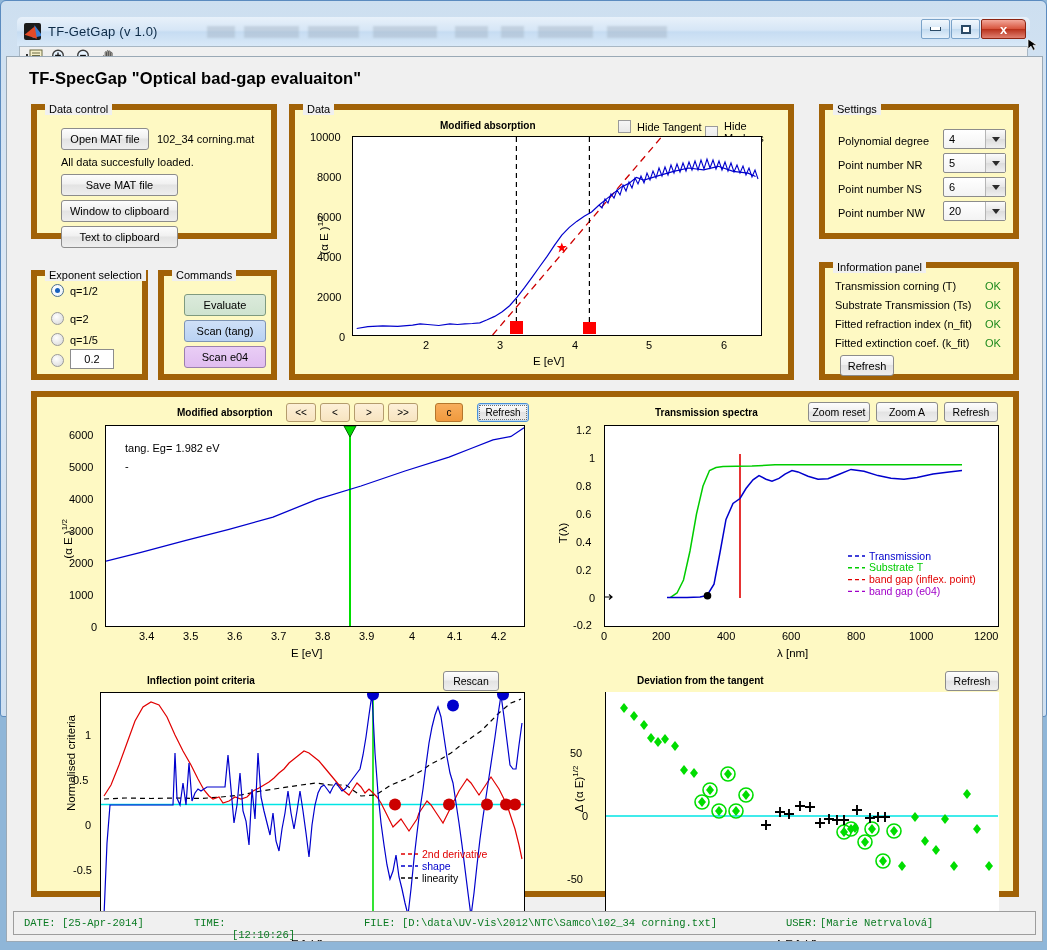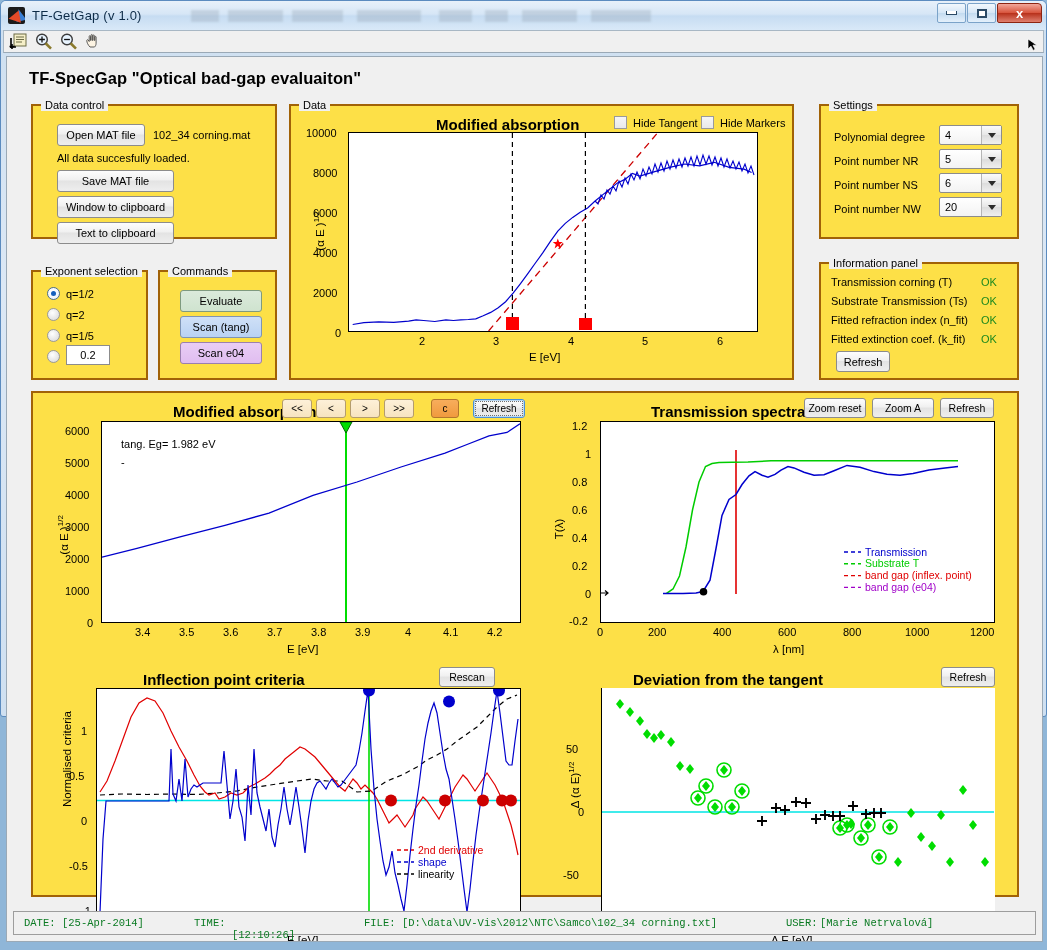--- a/index.html
+++ b/index.html
@@ -11,21 +11,21 @@
     background:#8fb6d8;
     overflow:hidden;
   }
 
   
   #window {
     position:absolute; left:0; top:0; width:1047px; height:717px;
     background:linear-gradient(to bottom,#cddff0 0%,#dce8f5 40%,#cfe0f1 100%);
     border:1px solid #5b8bbf;
     border-radius:6px 6px 3px 3px;
-    padding:0;
+    padding:16px;
   }
   #titlebar {
     height:29px; position:relative;
     display:flex; align-items:center;
     padding-left:7px;
     background:linear-gradient(to bottom,#e8f1fa 0%,#d6e6f6 45%,#c6dcf2 52%,#d9e9f8 100%);
     border-radius:5px 5px 0 0;
   }
   #applogo {
     width:17px;height:17px;margin-right:7px;
@@ -92,21 +92,21 @@
     background:#f0f0f0; border:1px solid #9aa9b6;
     overflow:hidden;
   }
   #heading {
     position:absolute; left:22px; top:12px;
     font-size:16.5px; font-weight:bold; color:#000;
     letter-spacing:.1px;
   }
 
   
-  .grp { position:absolute; border:2px solid #a16207; background:#fde047; }
+  .grp { position:absolute; border:6px solid #a16207; background:#fef9c3; }
   .grp > .lgd {
     position:absolute; top:-7px; left:8px; background:#f0f0f0;
     padding:0 4px; font-size:11px; color:#000; white-space:nowrap;
   }
 
   
   .btn {
     background:linear-gradient(to bottom,#fdfdfd,#f0f0f0 45%,#e3e3e3 50%,#eeeeee);
     border:1px solid #8c8c8c; border-radius:3px;
     font-size:11px; color:#000; text-align:center;
@@ -163,21 +163,21 @@
     width:13px;height:13px;border:1px solid #9a9a9a;
     background:linear-gradient(to bottom,#f6f6f6,#e9e9e9); flex:none;
   }
   .txtbox{
     position:absolute; background:#fff; border:1px solid #8c8c8c;
     display:flex;align-items:center;justify-content:center; font-size:11px;
   }
 
   
   .axes{ position:absolute; background:#fff; border:1px solid #000; }
-  .plotttl{ position:absolute; font-weight:bold; font-size:15px; color:#000;}
+  .plotttl{ position:absolute; font-weight:bold; font-size:10px; color:#000;}
   .tick{ position:absolute; font-size:11px; color:#000; white-space:nowrap;}
   .axname{ position:absolute; font-size:11.5px; color:#000; white-space:nowrap;}
   .vrot{ transform:rotate(-90deg); transform-origin:center center; }
 
   
   #status{
     position:absolute; left:6px; bottom:6px; width:1023px; height:24px;
     background:#f0f0f0; border:1px solid #9d9d9d;
     font-family:"Liberation Mono", monospace; font-size:10.5px;
     color:#0a7a22; display:flex; align-items:center;
@@ -247,21 +247,21 @@
       <div class="btn" style="position:absolute;left:24px;top:18px;width:88px;height:22px;">Open MAT file</div>
       <div class="lbl" style="left:120px; top:23px;">102_34 corning.mat</div>
       <div class="lbl" style="left:24px; top:46px;">All data succesfully loaded.</div>
       <div class="btn" style="position:absolute;left:24px;top:64px;width:117px;height:22px;">Save MAT file</div>
       <div class="btn" style="position:absolute;left:24px;top:90px;width:117px;height:22px;">Window to clipboard</div>
       <div class="btn" style="position:absolute;left:24px;top:116px;width:117px;height:22px;">Text to clipboard</div>
     </div>
 
     <div class="grp" style="left:24px; top:213px; width:117px; height:110px;">
       <div class="lgd">Exponent selection</div>
-      <div class="radio on" style="left:14px; top:15px;">
+      <div class="radio on" style="left:14px; top:8px;">
         <span class="dot"></span>
         <span>q=1/2</span>
       </div>
       <div class="radio" style="left:14px; top:36px;">
         <span class="dot"></span>
         <span>q=2</span>
       </div>
       <div class="radio" style="left:14px; top:57px;">
         <span class="dot"></span>
         <span>q=1/5</span>

